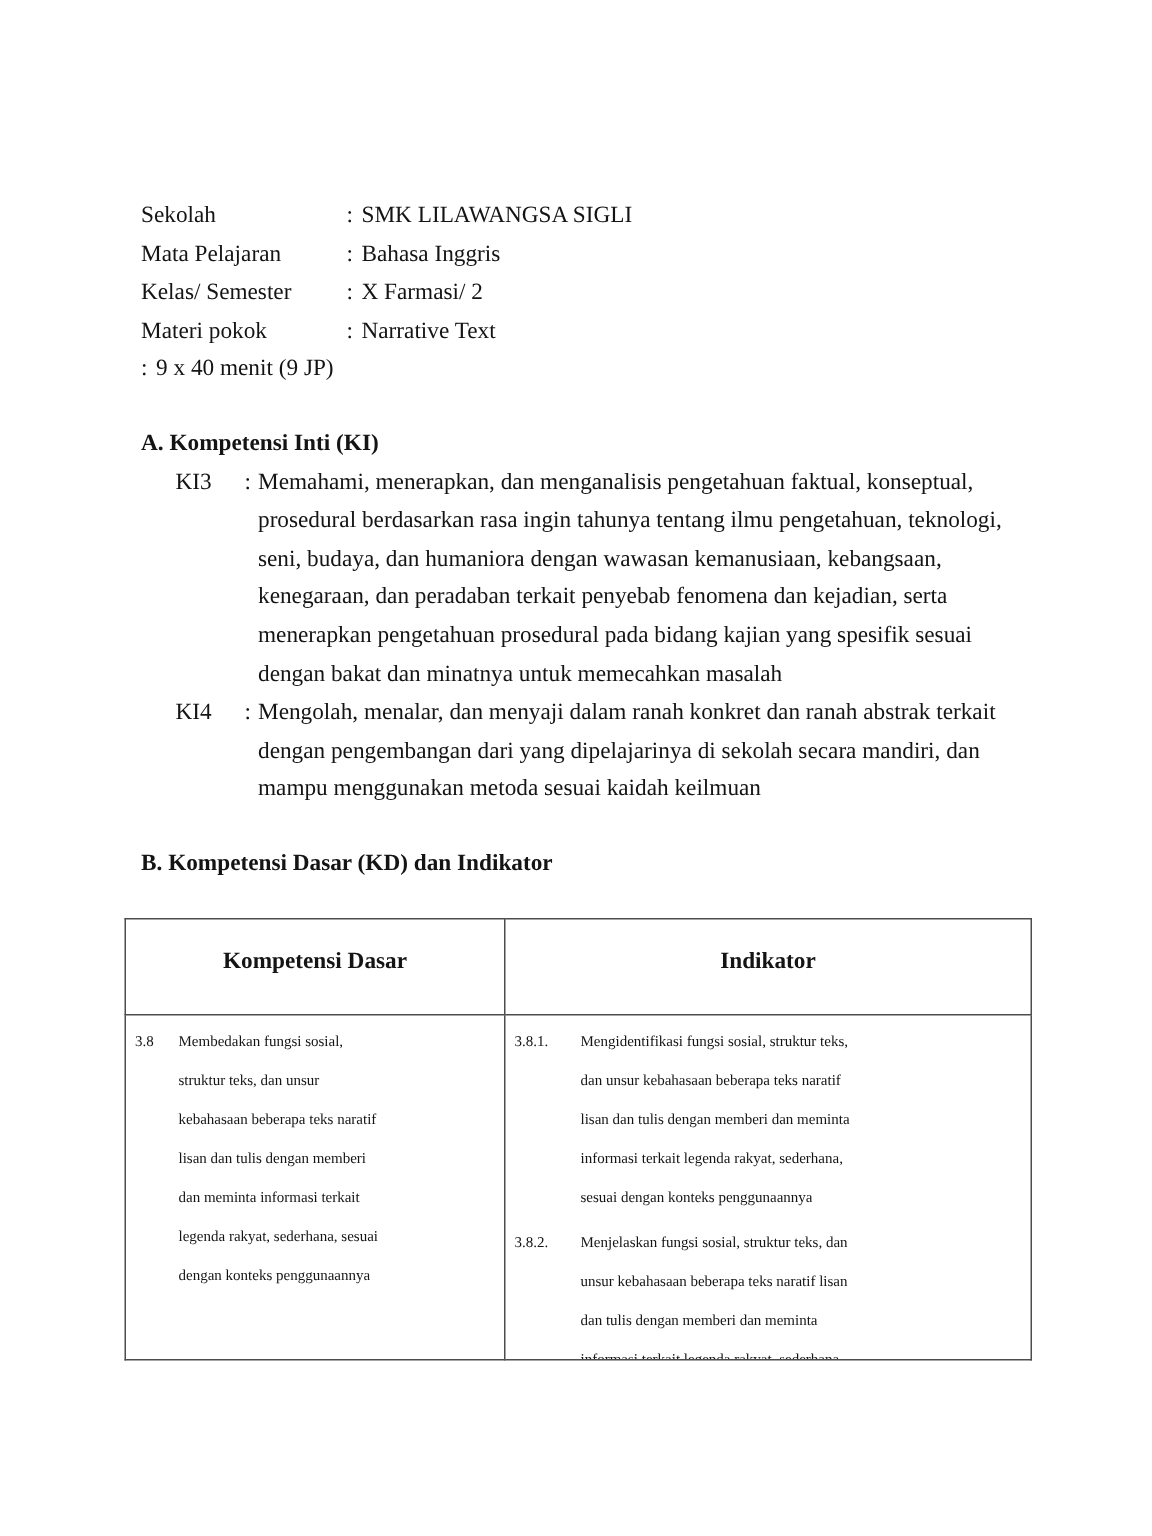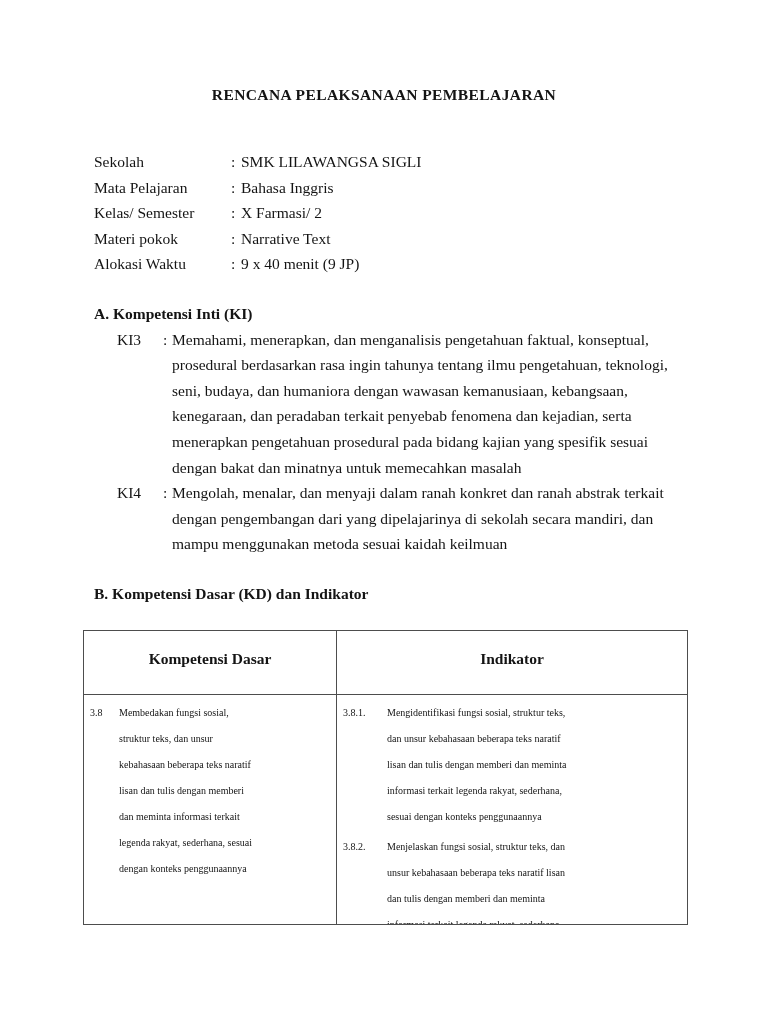--- a/index.html
+++ b/index.html
@@ -48,21 +48,20 @@
   .ind-item .num { width:44px; }
   .hang .body { flex:1; white-space:pre-line; }
   .ind-item + .ind-item { margin-top:4px; }
   b.lead { font-weight:normal;margin-top:48px; }
 </style>
 </head>
 <body>
 
 <div class="page">
 
-  <h1 class="doc-title">RENCANA PELAKSANAAN PEMBELAJARAN</h1>
 
   <div class="meta">
     <div class="meta-row">
         <span class="m-label">Sekolah</span>
         <span class="m-colon">:</span>
         <span class="m-value">SMK LILAWANGSA SIGLI</span>
       </div>
     <div class="meta-row">
         <span class="m-label">Mata Pelajaran</span>
         <span class="m-colon">:</span>
@@ -72,21 +71,20 @@
         <span class="m-label">Kelas/ Semester</span>
         <span class="m-colon">:</span>
         <span class="m-value">X Farmasi/ 2</span>
       </div>
     <div class="meta-row">
         <span class="m-label">Materi pokok</span>
         <span class="m-colon">:</span>
         <span class="m-value">Narrative Text</span>
       </div>
     <div class="meta-row">
-        <span class="m-label">Alokasi Waktu</span>
         <span class="m-colon">:</span>
         <span class="m-value">9 x 40 menit (9 JP)</span>
       </div>
   </div>
 
   <div class="sec-a">
     <h2 class="section-heading">A. Kompetensi Inti (KI)</h2>
     <div class="ki-row">
         <span class="ki-code">KI3</span>
         <span class="ki-colon">:</span>

